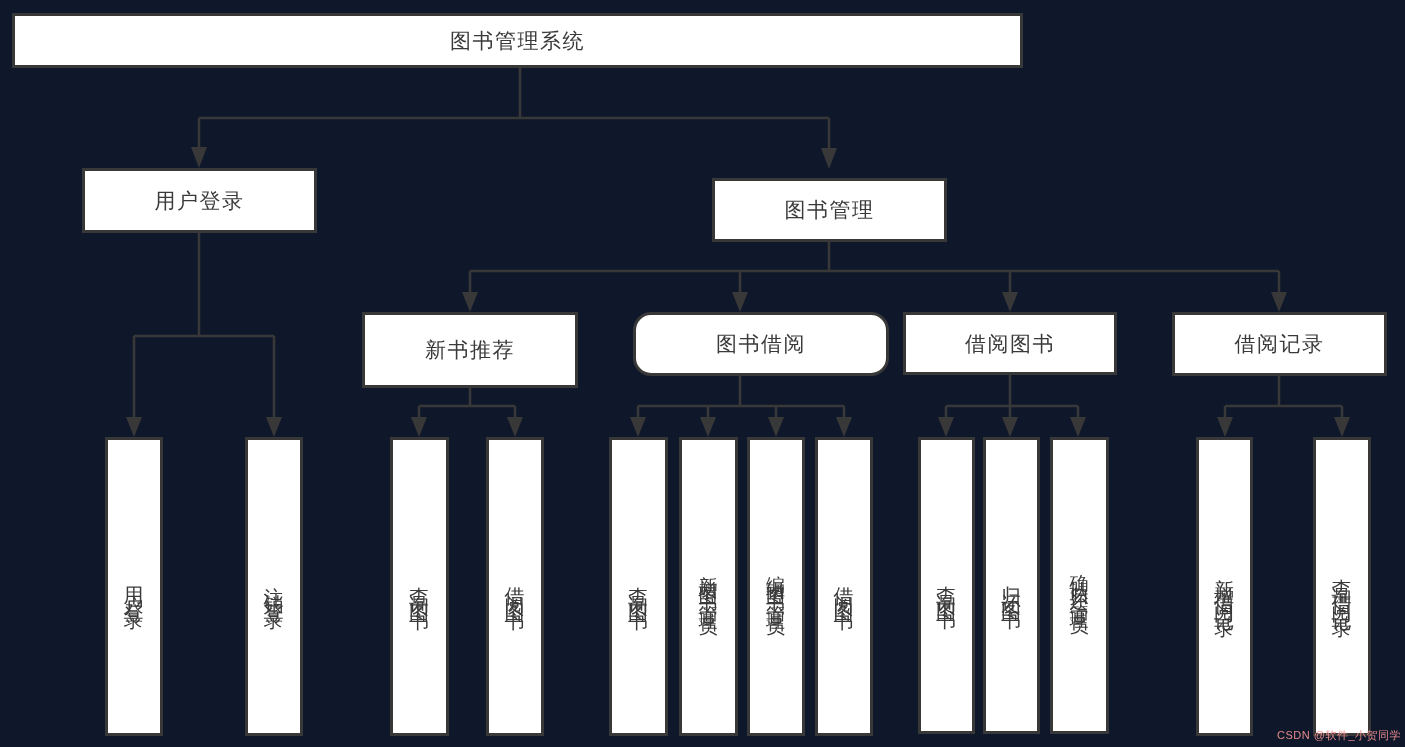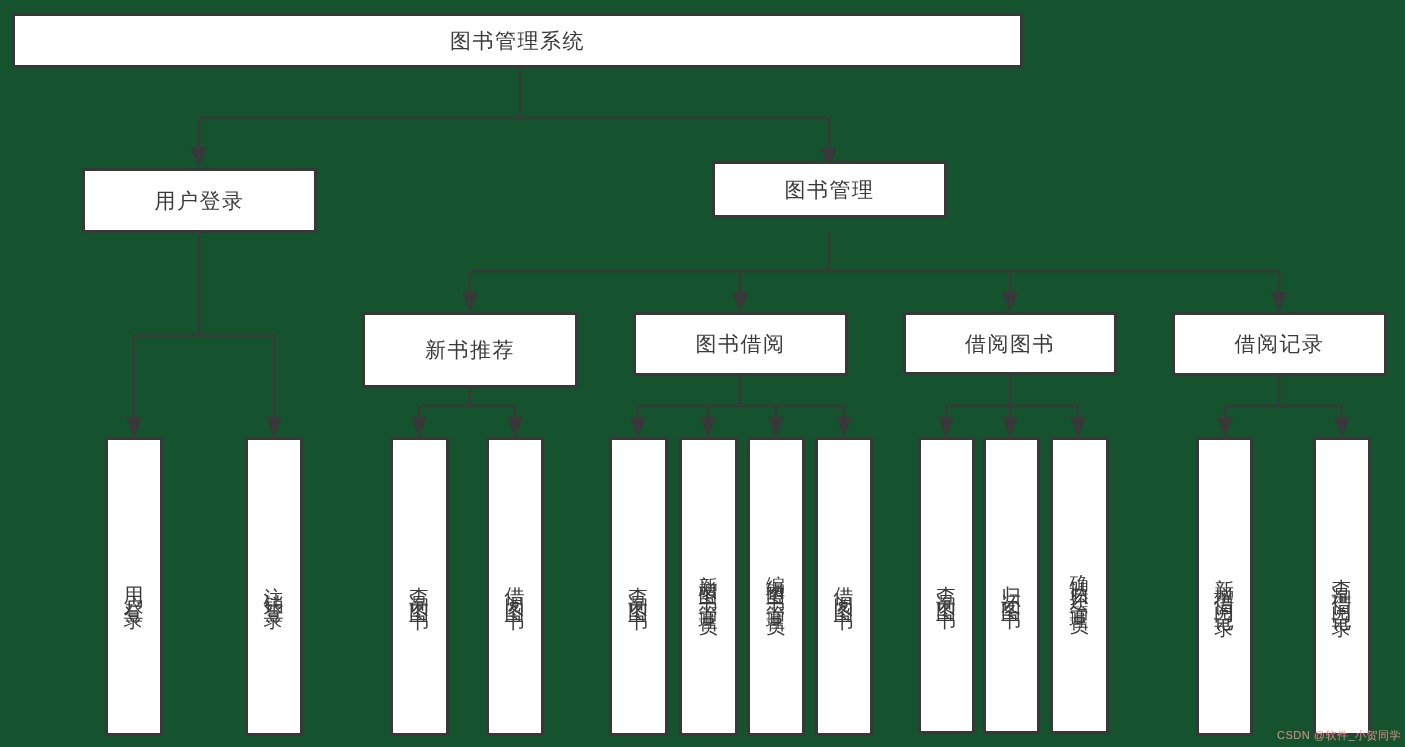--- a/index.html
+++ b/index.html
@@ -8,21 +8,21 @@
     background: #ffffff;
     width: 1405px;
     height: 747px;
     overflow: hidden;
     font-family: "Liberation Sans", "DejaVu Sans", sans-serif;
   }
   #canvas {
     position: relative;
     width: 1405px;
     height: 747px;
-    background: #14532d;
+    background: #0f172a;
   }
   #connectors {
     position: absolute;
     left: 0; top: 0;
     width: 1405px; height: 747px;
     pointer-events: none;
   }
   .hnode {
     position: absolute;
     box-sizing: border-box;
@@ -108,28 +108,28 @@
     </g>
   </svg>
 
   <div class="hnode" style="left:12px; top:13px; width:1011px; height:55px;">
     <span>图书管理系统</span>
   </div>
 
   <div class="hnode" style="left:82px; top:168px; width:235px; height:65px;">
     <span>用户登录</span>
   </div>
-  <div class="hnode" style="left:712px; top:161px; width:235px; height:57px;">
+  <div class="hnode" style="left:712px; top:178px; width:235px; height:64px;">
     <span>图书管理</span>
   </div>
 
   <div class="hnode" style="left:362px; top:312px; width:216px; height:76px;">
     <span>新书推荐</span>
   </div>
-  <div class="hnode" style="left:633px; top:312px; width:215px; height:64px;">
+  <div class="hnode" style="left:633px; top:312px; width:256px; height:64px;border-radius:18px;">
     <span>图书借阅</span>
   </div>
   <div class="hnode" style="left:903px; top:312px; width:214px; height:63px;">
     <span>借阅图书</span>
   </div>
   <div class="hnode" style="left:1172px; top:312px; width:215px; height:64px;">
     <span>借阅记录</span>
   </div>
 
   <div class="vnode" style="left:105px; top:437px; width:58px; height:299px;">

